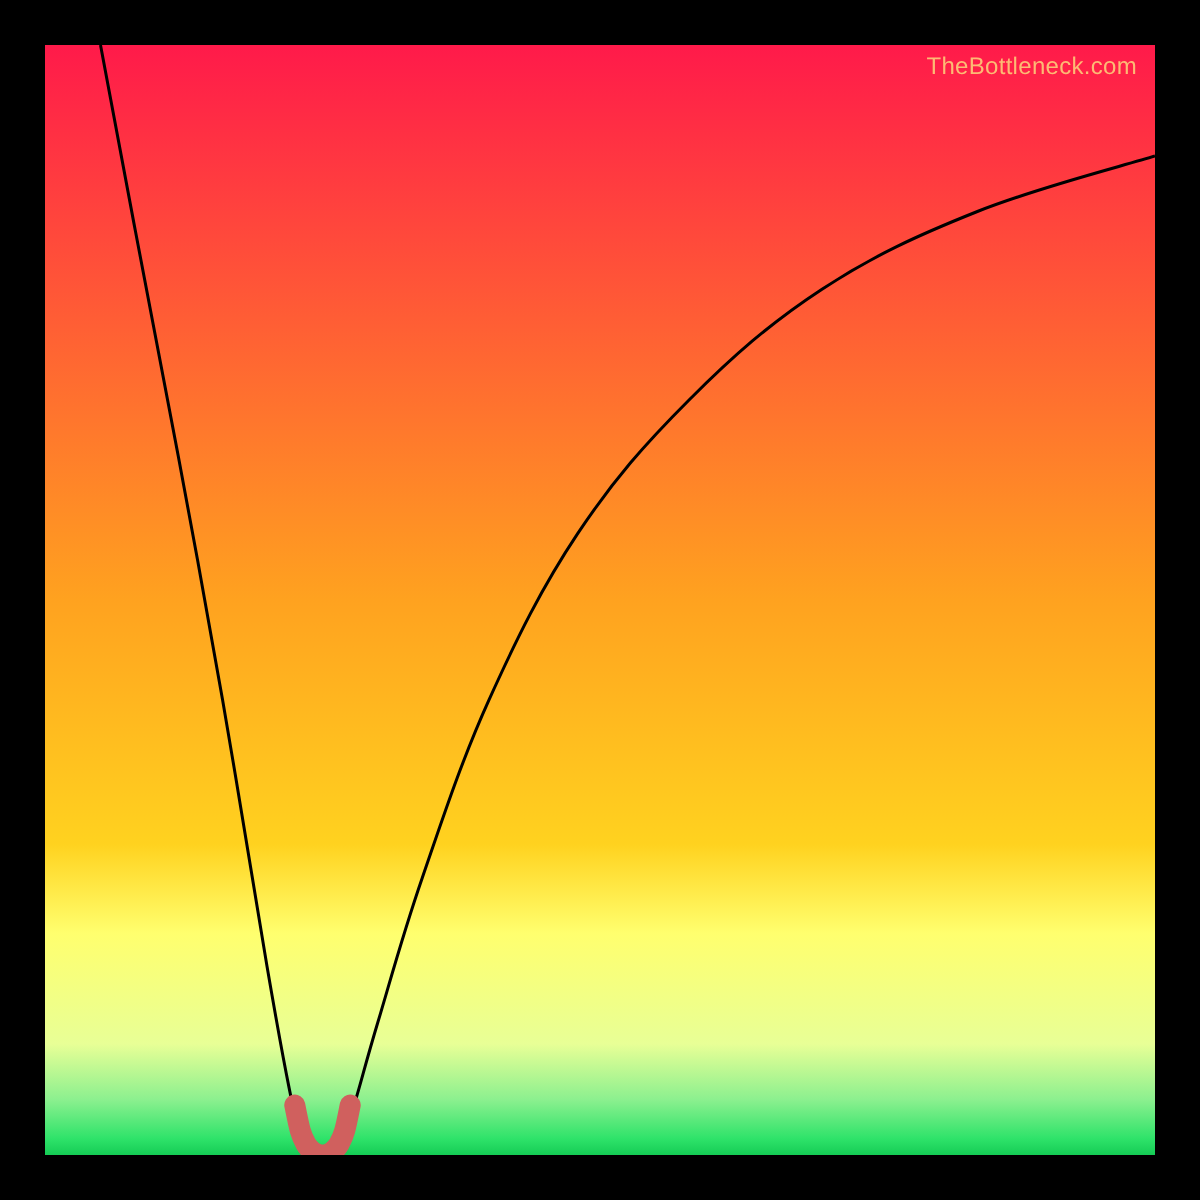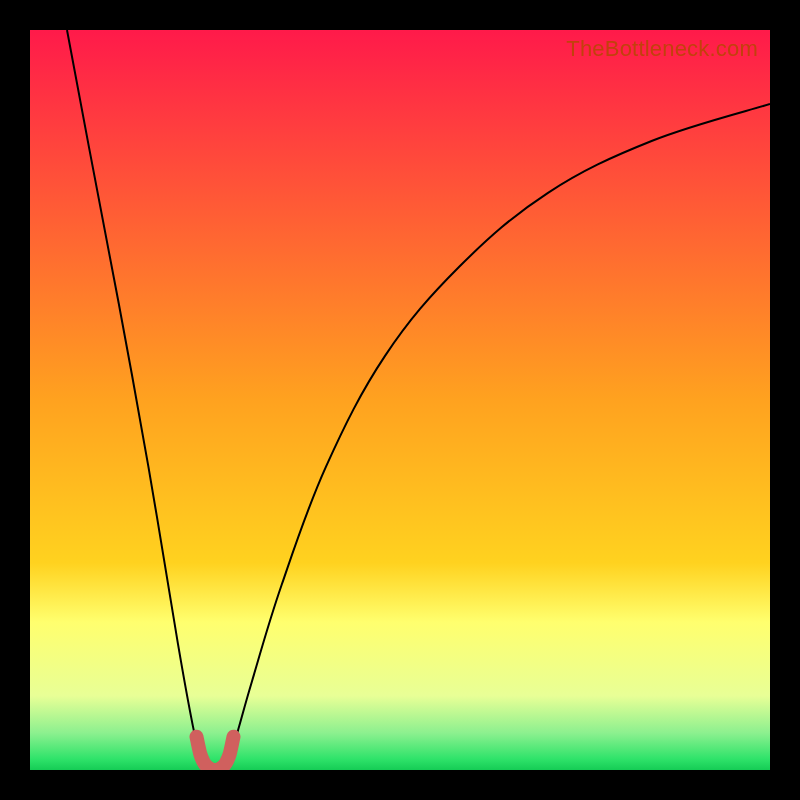--- a/index.html
+++ b/index.html
@@ -21,22 +21,22 @@
       
       background: transparent;
     }
     .bg-layer {
       position: absolute; left: 0; right: 0;
       pointer-events: none;
     }
     .attr {
       position: absolute;
       top: 6px; right: 12px;
-      color: #c2410c;
-      font-size: 22px;
+      color: #fdba74;
+      font-size: 16px;
       letter-spacing: 0.2px;
       pointer-events: none;
     }
     svg.curve {
       position: absolute; inset: 0;
       width: 100%; height: 100%;
       overflow: visible;
     }
     .curve-main {
       fill: none;

